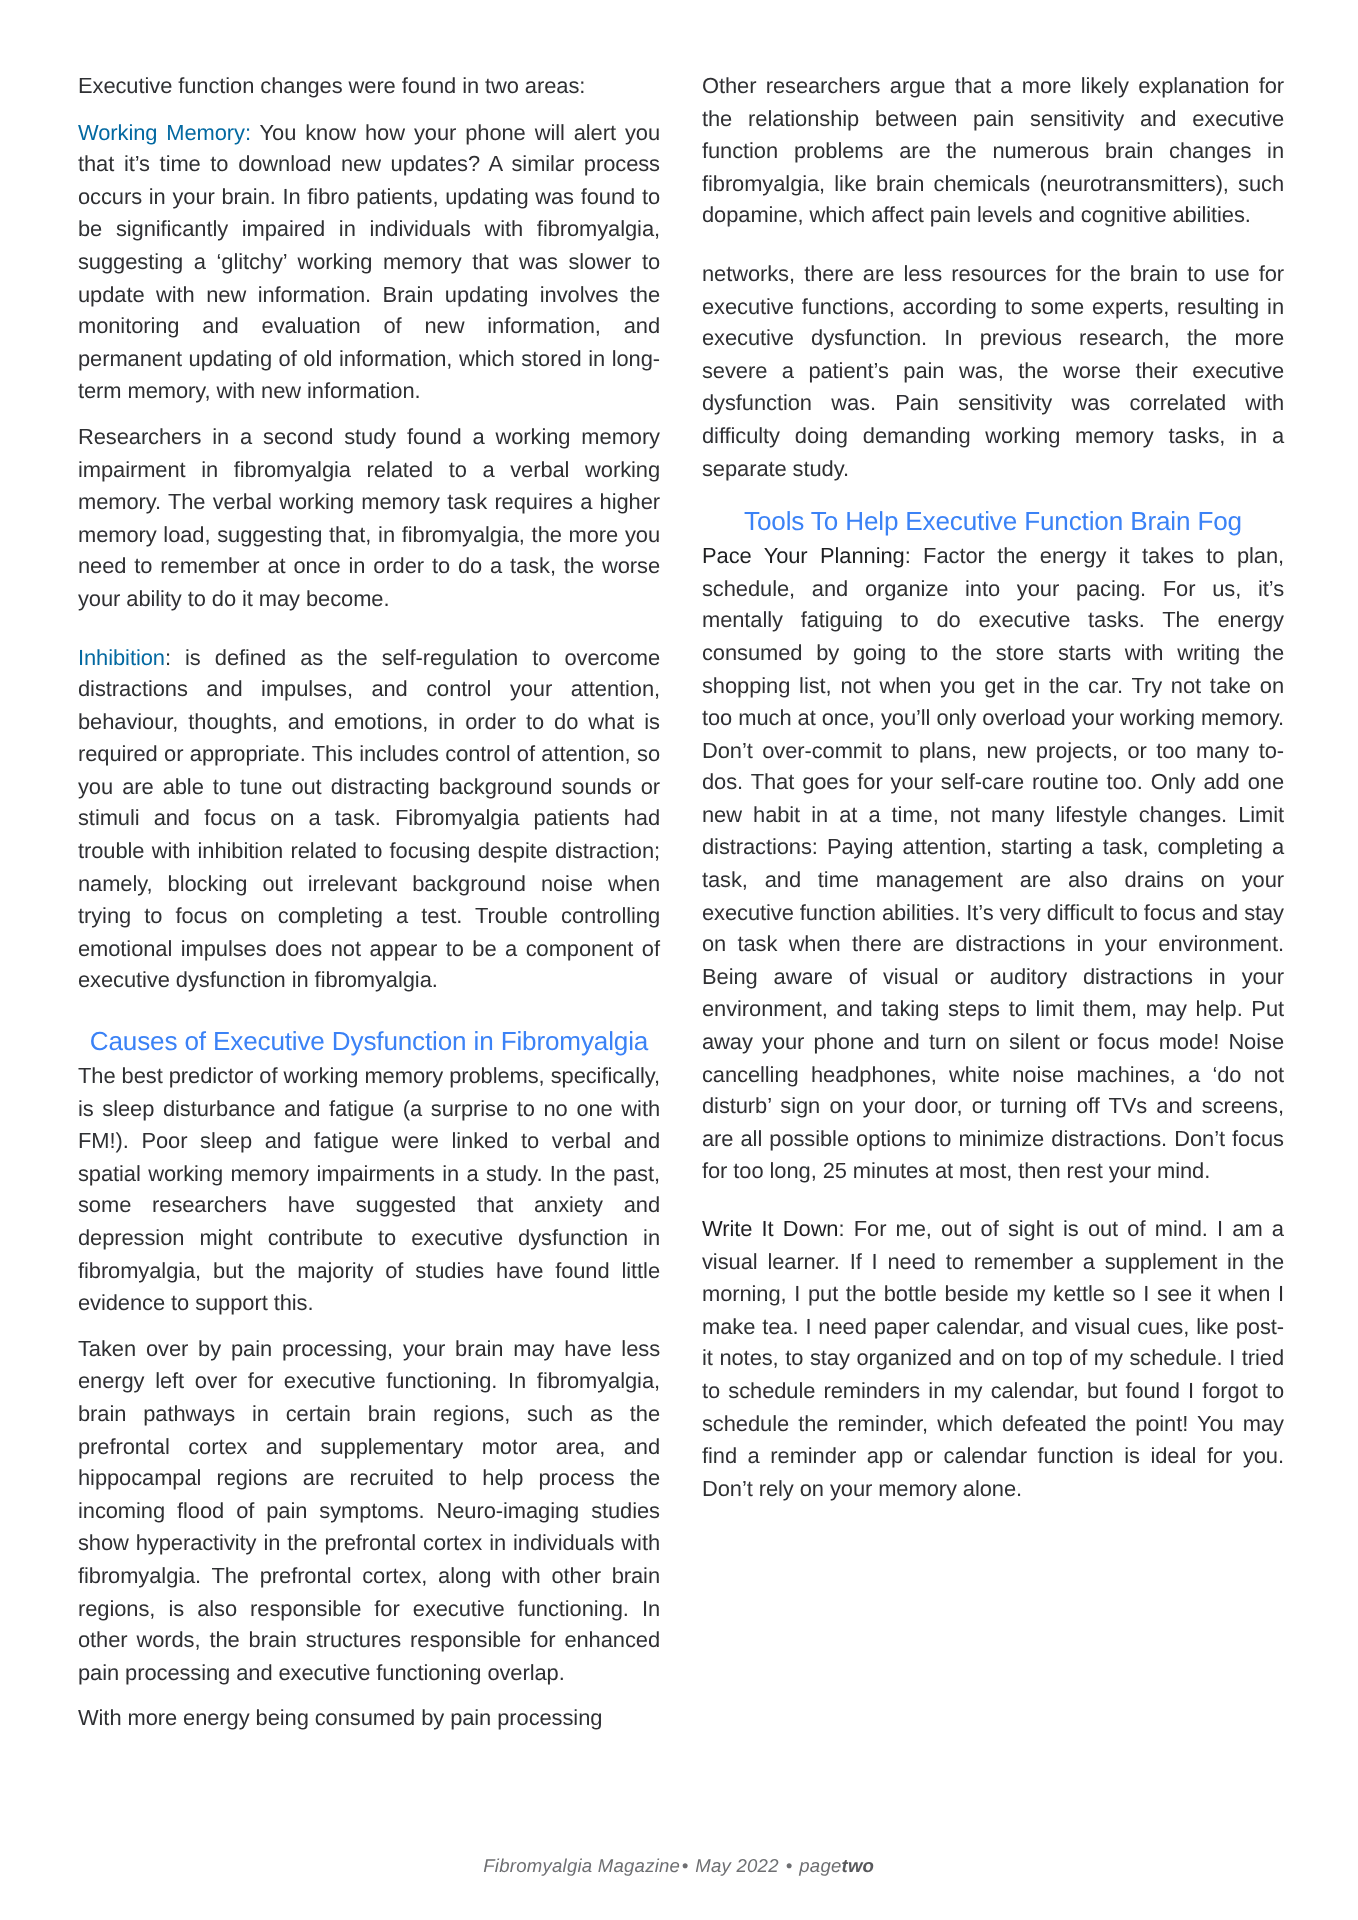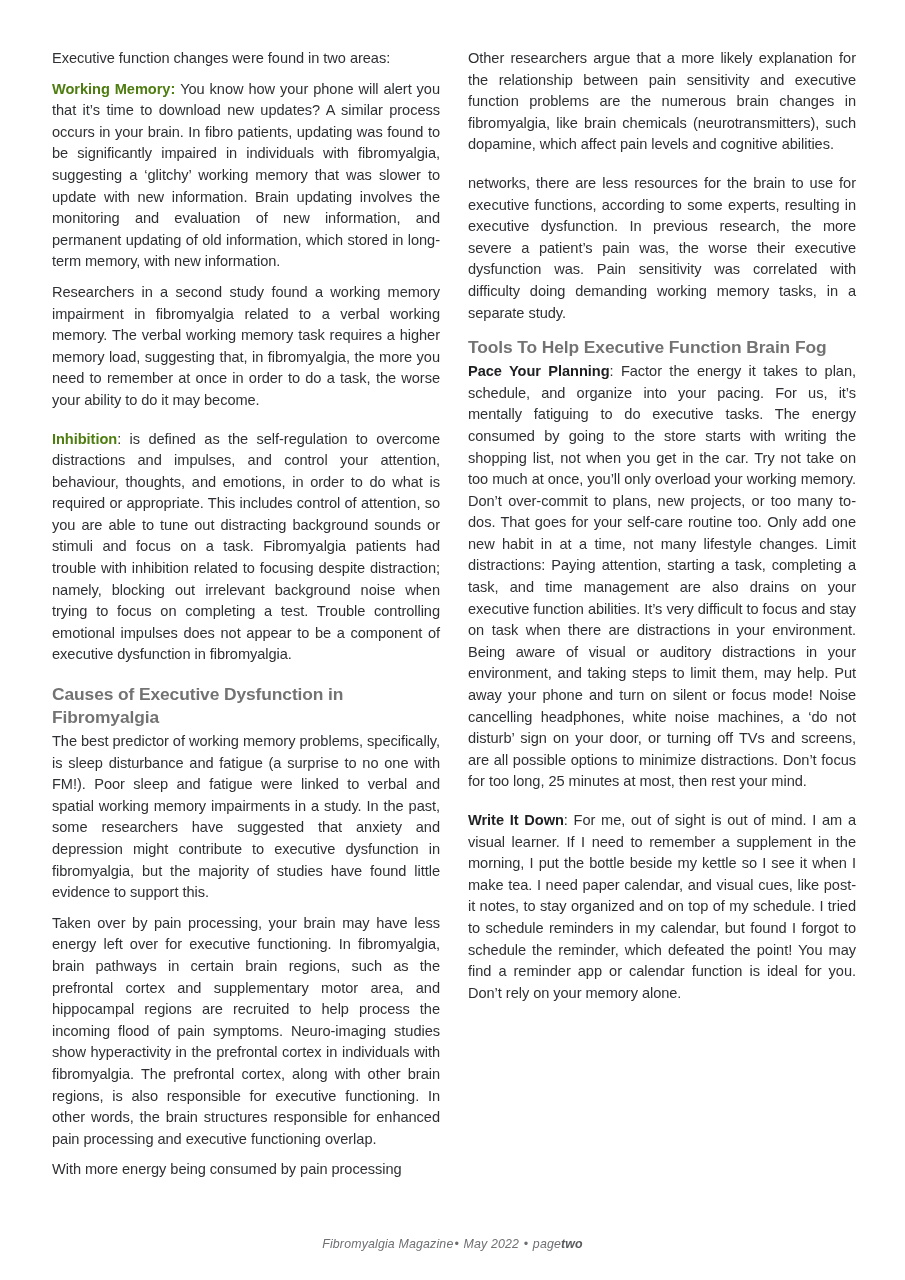--- a/index.html
+++ b/index.html
@@ -52,35 +52,36 @@
     hyphens: none;
   }
   p.body.gap   { margin-bottom: 17px; }
 
   p.body.last-line-natural { text-align-last: left; }
 
   h2.section {
     margin: 6px 0 2px 0;
     font-size: 17.4px;
     line-height: 23px;
-    font-weight: 700;
-    color: #737373;
+    font-weight: 400;
+    color: #3b82f6;
     letter-spacing: -0.1px;
+    text-align: center;
   }
 
   h2.section.rc { margin-top: 12px; }
 
   .lead-teal {
-    color: #4d7c0f;
-    font-weight: 700;
+    color: #0369a1;
+    font-weight: 400;
   }
 
   .lead-bold {
     color: #1e1f21;
-    font-weight: 700;
+    font-weight: 400;
   }
 
   .footer {
     position: absolute;
     left: 0;
     bottom: 28px;
     width: 905px;
     text-align: center;
     font-size: 12.4px;
     line-height: 16px;

